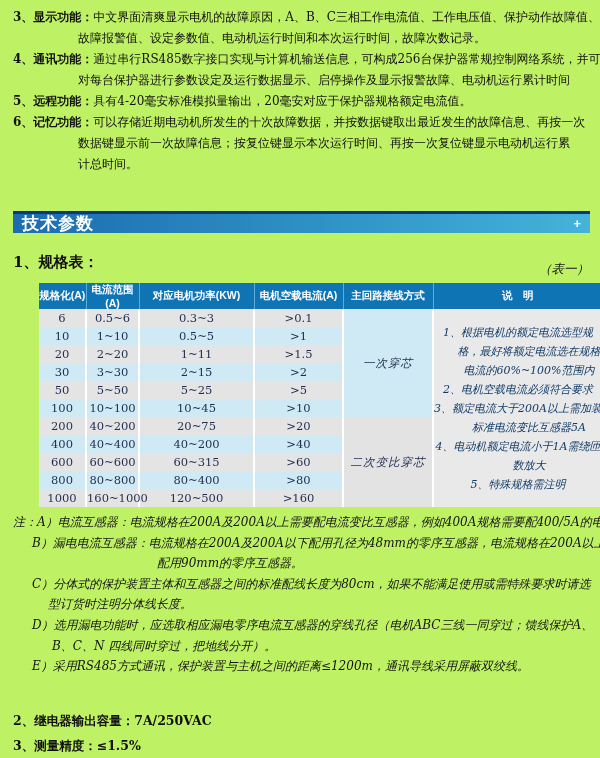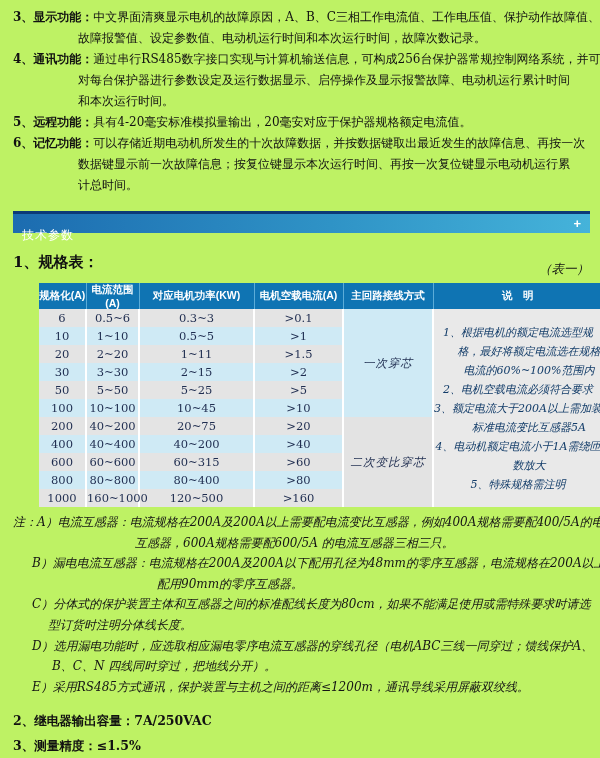--- a/index.html
+++ b/index.html
@@ -10,23 +10,23 @@
   
   .features{position:absolute;top:7px;left:13px;width:580px;}
   .func-line{font-size:12px;line-height:21px;white-space:nowrap;}
   .func-line .lbl{font-weight:bold;}
   .func-line.cont{padding-left:65px;}
 
   
   .section-bar{position:absolute;top:211px;left:13px;width:577px;height:19px;
      background:linear-gradient(90deg,#1c6cb0 0%,#2f93c6 55%,#45b3da 100%);
      border-top:3px solid #0c3a77;}
-  .section-bar .bar-title{position:absolute;left:9px;top:12px;line-height:19px;
-     color:#fff;font-family:"Liberation Sans",sans-serif;font-weight:normal;
-     font-size:12px;letter-spacing:1px;}
+  .section-bar .bar-title{position:absolute;left:9px;top:0;line-height:19px;
+     color:#fff;font-family:"Liberation Sans",sans-serif;font-weight:bold;
+     font-size:17px;letter-spacing:1px;}
   .section-bar .bar-plus{position:absolute;right:9px;top:0;line-height:19px;
      color:#fff;font-family:"Liberation Sans",sans-serif;font-weight:bold;font-size:13px;}
 
   
   .table-caption{position:absolute;top:253px;left:13px;width:578px;height:26px;}
   .cap-left{position:absolute;left:0;top:0;font-size:15px;font-weight:bold;}
   .cap-right{position:absolute;right:2px;top:8px;font-size:12.5px;font-style:italic;}
 
   
   table.spec{position:absolute;top:283px;left:28px;width:563px;
@@ -63,21 +63,20 @@
 </head>
 <body>
 
 <div class="page">
 
   <div class="features">
     <div class="func-line"><span class="lbl">3、显示功能：</span><span>中文界面清爽显示电机的故障原因，A、B、C三相工作电流值、工作电压值、保护动作故障值、</span></div>
     <div class="func-line cont">故障报警值、设定参数值、电动机运行时间和本次运行时间，故障次数记录。</div>
     <div class="func-line"><span class="lbl">4、通讯功能：</span><span>通过串行RS485数字接口实现与计算机输送信息，可构成256台保护器常规控制网络系统，并可</span></div>
     <div class="func-line cont">对每台保护器进行参数设定及运行数据显示、启停操作及显示报警故障、电动机运行累计时间</div>
-    <div class="func-line cont">和本次运行时间。</div>
     <div class="func-line"><span class="lbl">5、远程功能：</span><span>具有4-20毫安标准模拟量输出，20毫安对应于保护器规格额定电流值。</span></div>
     <div class="func-line"><span class="lbl">6、记忆功能：</span><span>可以存储近期电动机所发生的十次故障数据，并按数据键取出最近发生的故障信息、再按一次</span></div>
     <div class="func-line cont">数据键显示前一次故障信息；按复位键显示本次运行时间、再按一次复位键显示电动机运行累</div>
     <div class="func-line cont">计总时间。</div>
   </div>
 
   <div class="section-bar">
     <span class="bar-title">技术参数</span>
     <span class="bar-plus">+</span>
   </div>
@@ -180,21 +179,20 @@
         <td class="d">1000</td>
         <td class="d">160~1000</td>
         <td class="d">120~500</td>
         <td class="d">&gt;160</td>
       </tr>
     </tbody>
   </table>
 
   <div class="notes">
     <div class="note-line">注：A）电流互感器：电流规格在200A及200A以上需要配电流变比互感器，例如400A规格需要配400/5A的电流</div>
-    <div class="note-line ind-a2">互感器，600A规格需要配600/5A 的电流互感器三相三只。</div>
     <div class="note-line ind-b1">B）漏电电流互感器：电流规格在200A及200A以下配用孔径为48mm的零序互感器，电流规格在200A以上的</div>
     <div class="note-line ind-b2">配用90mm的零序互感器。</div>
     <div class="note-line ind-b1">C）分体式的保护装置主体和互感器之间的标准配线长度为80cm，如果不能满足使用或需特殊要求时请选</div>
     <div class="note-line ind-c2">型订货时注明分体线长度。</div>
     <div class="note-line ind-b1">D）选用漏电功能时，应选取相应漏电零序电流互感器的穿线孔径（电机ABC三线一同穿过；馈线保护A、</div>
     <div class="note-line ind-d2">B、C、N 四线同时穿过，把地线分开）。</div>
     <div class="note-line ind-b1">E）采用RS485方式通讯，保护装置与主机之间的距离≤1200m，通讯导线采用屏蔽双绞线。</div>
   </div>
 
   <div class="footer">

